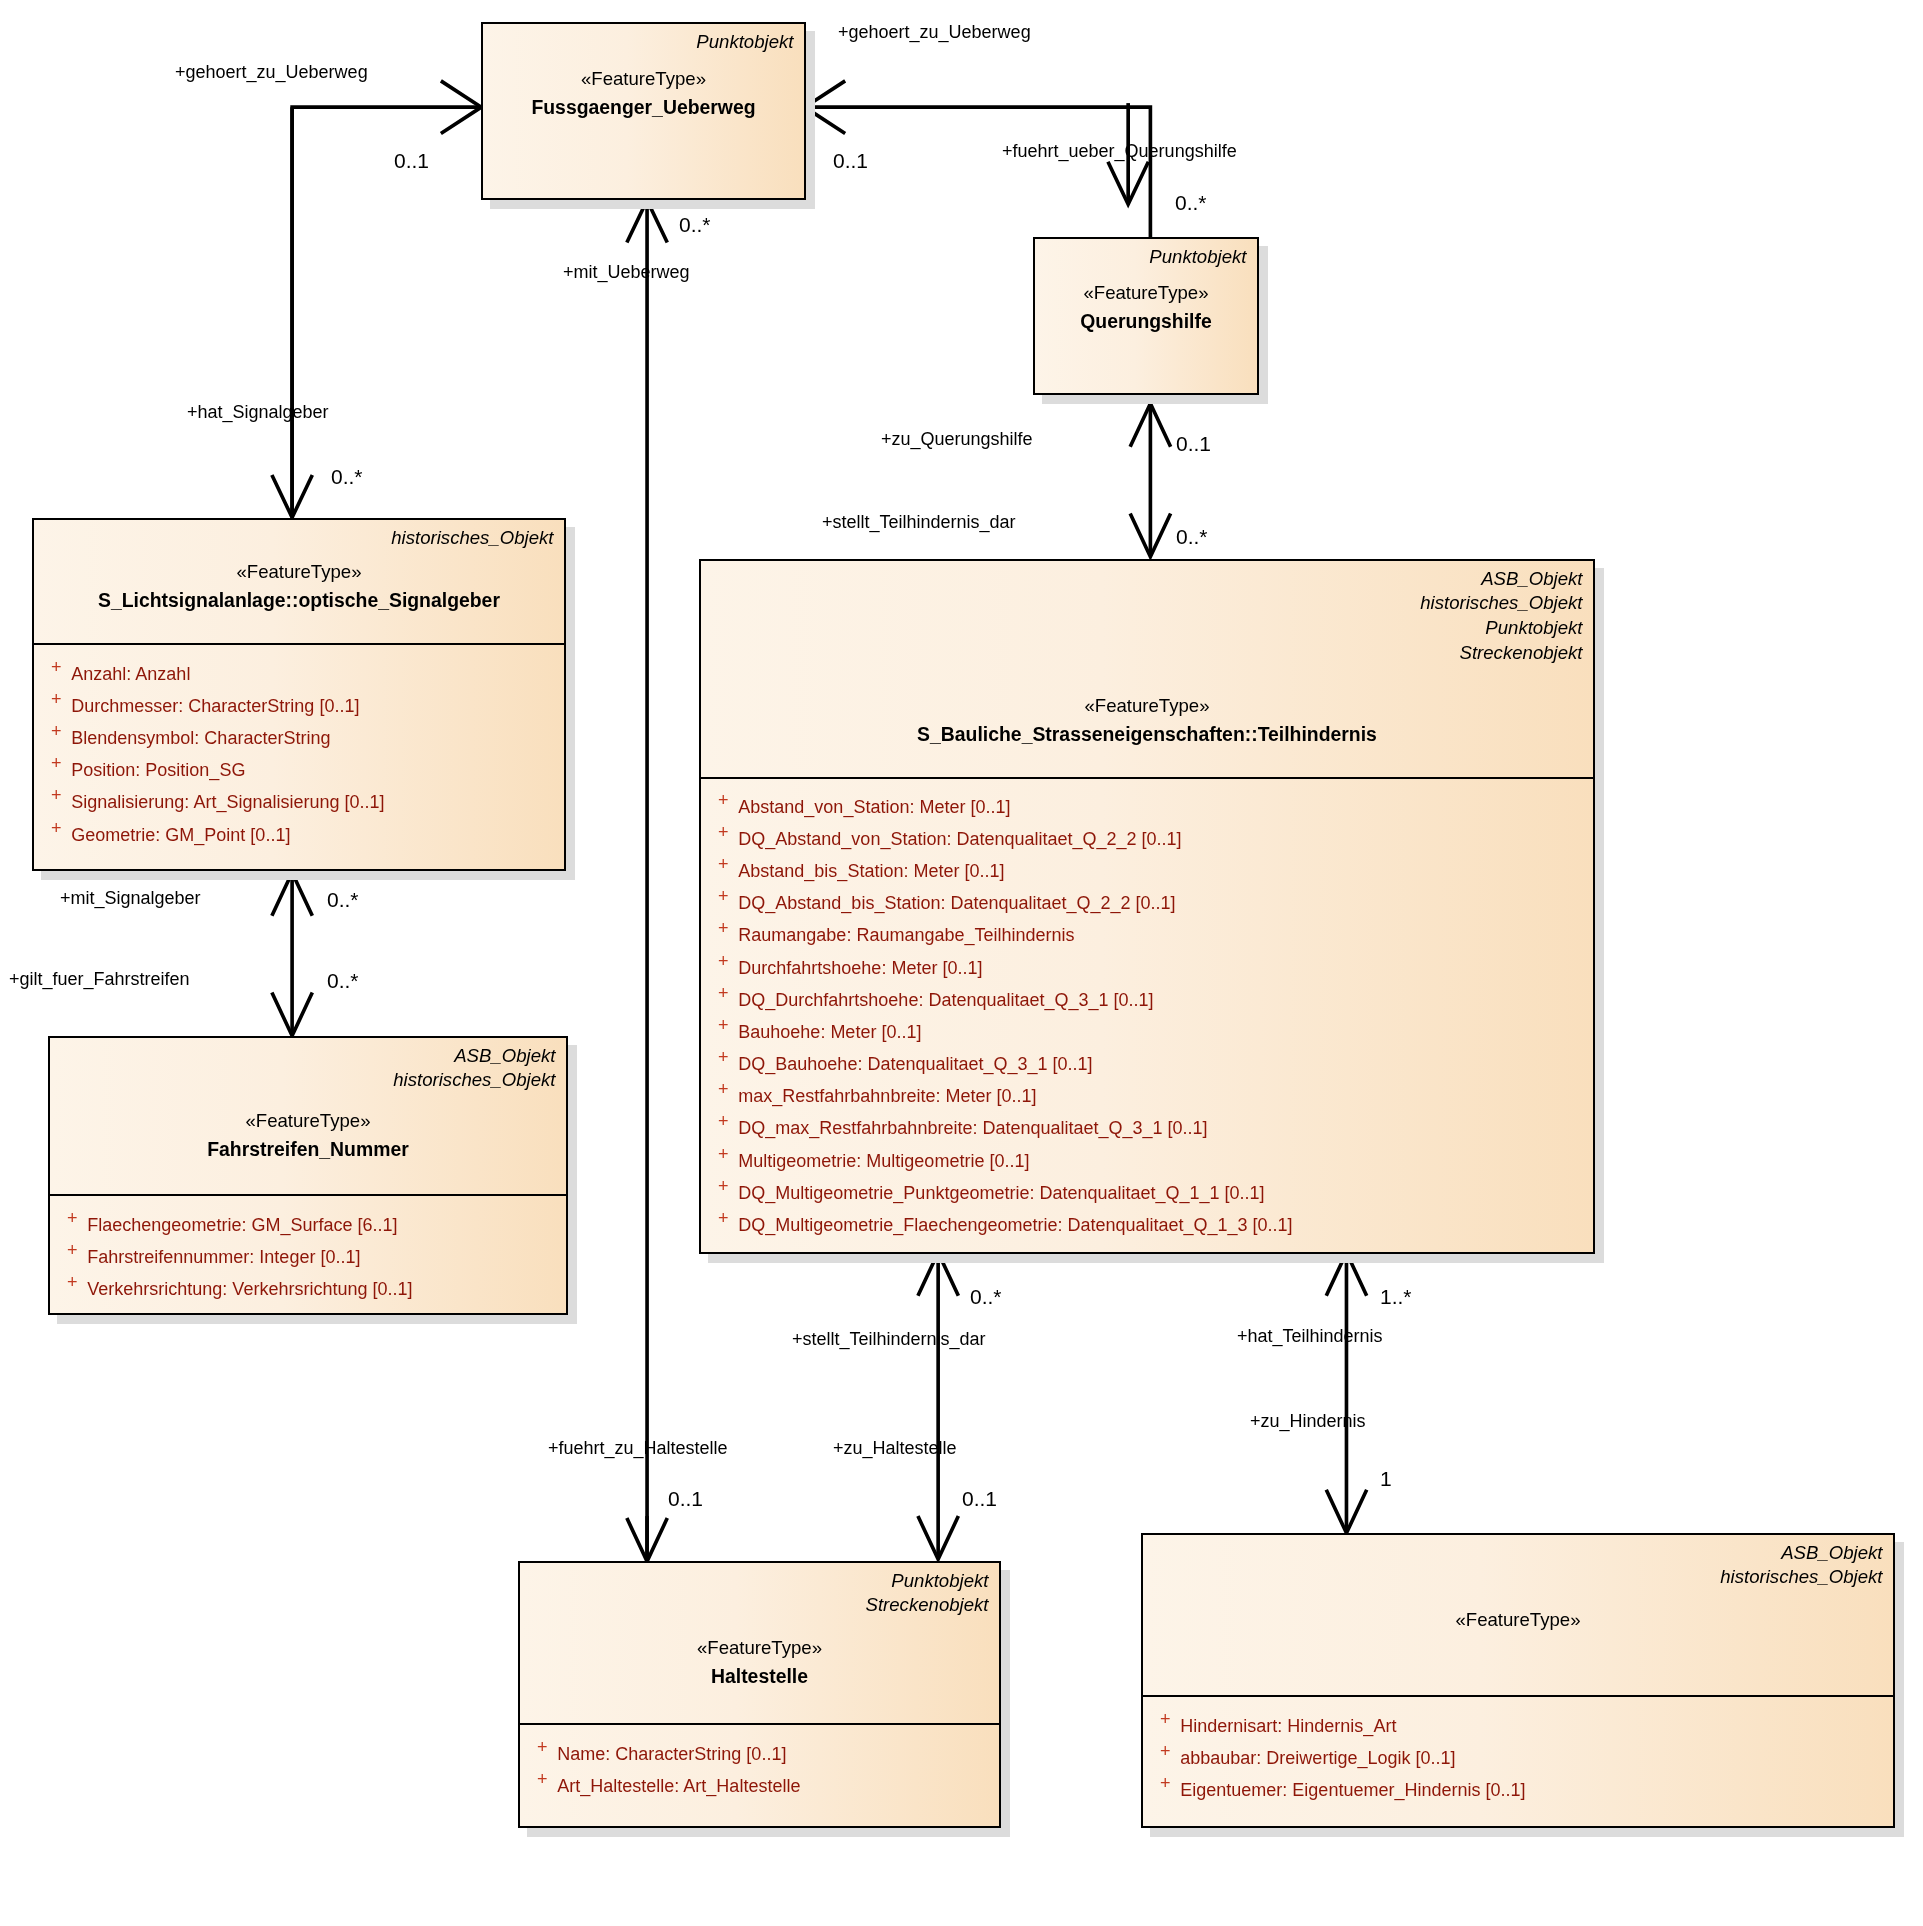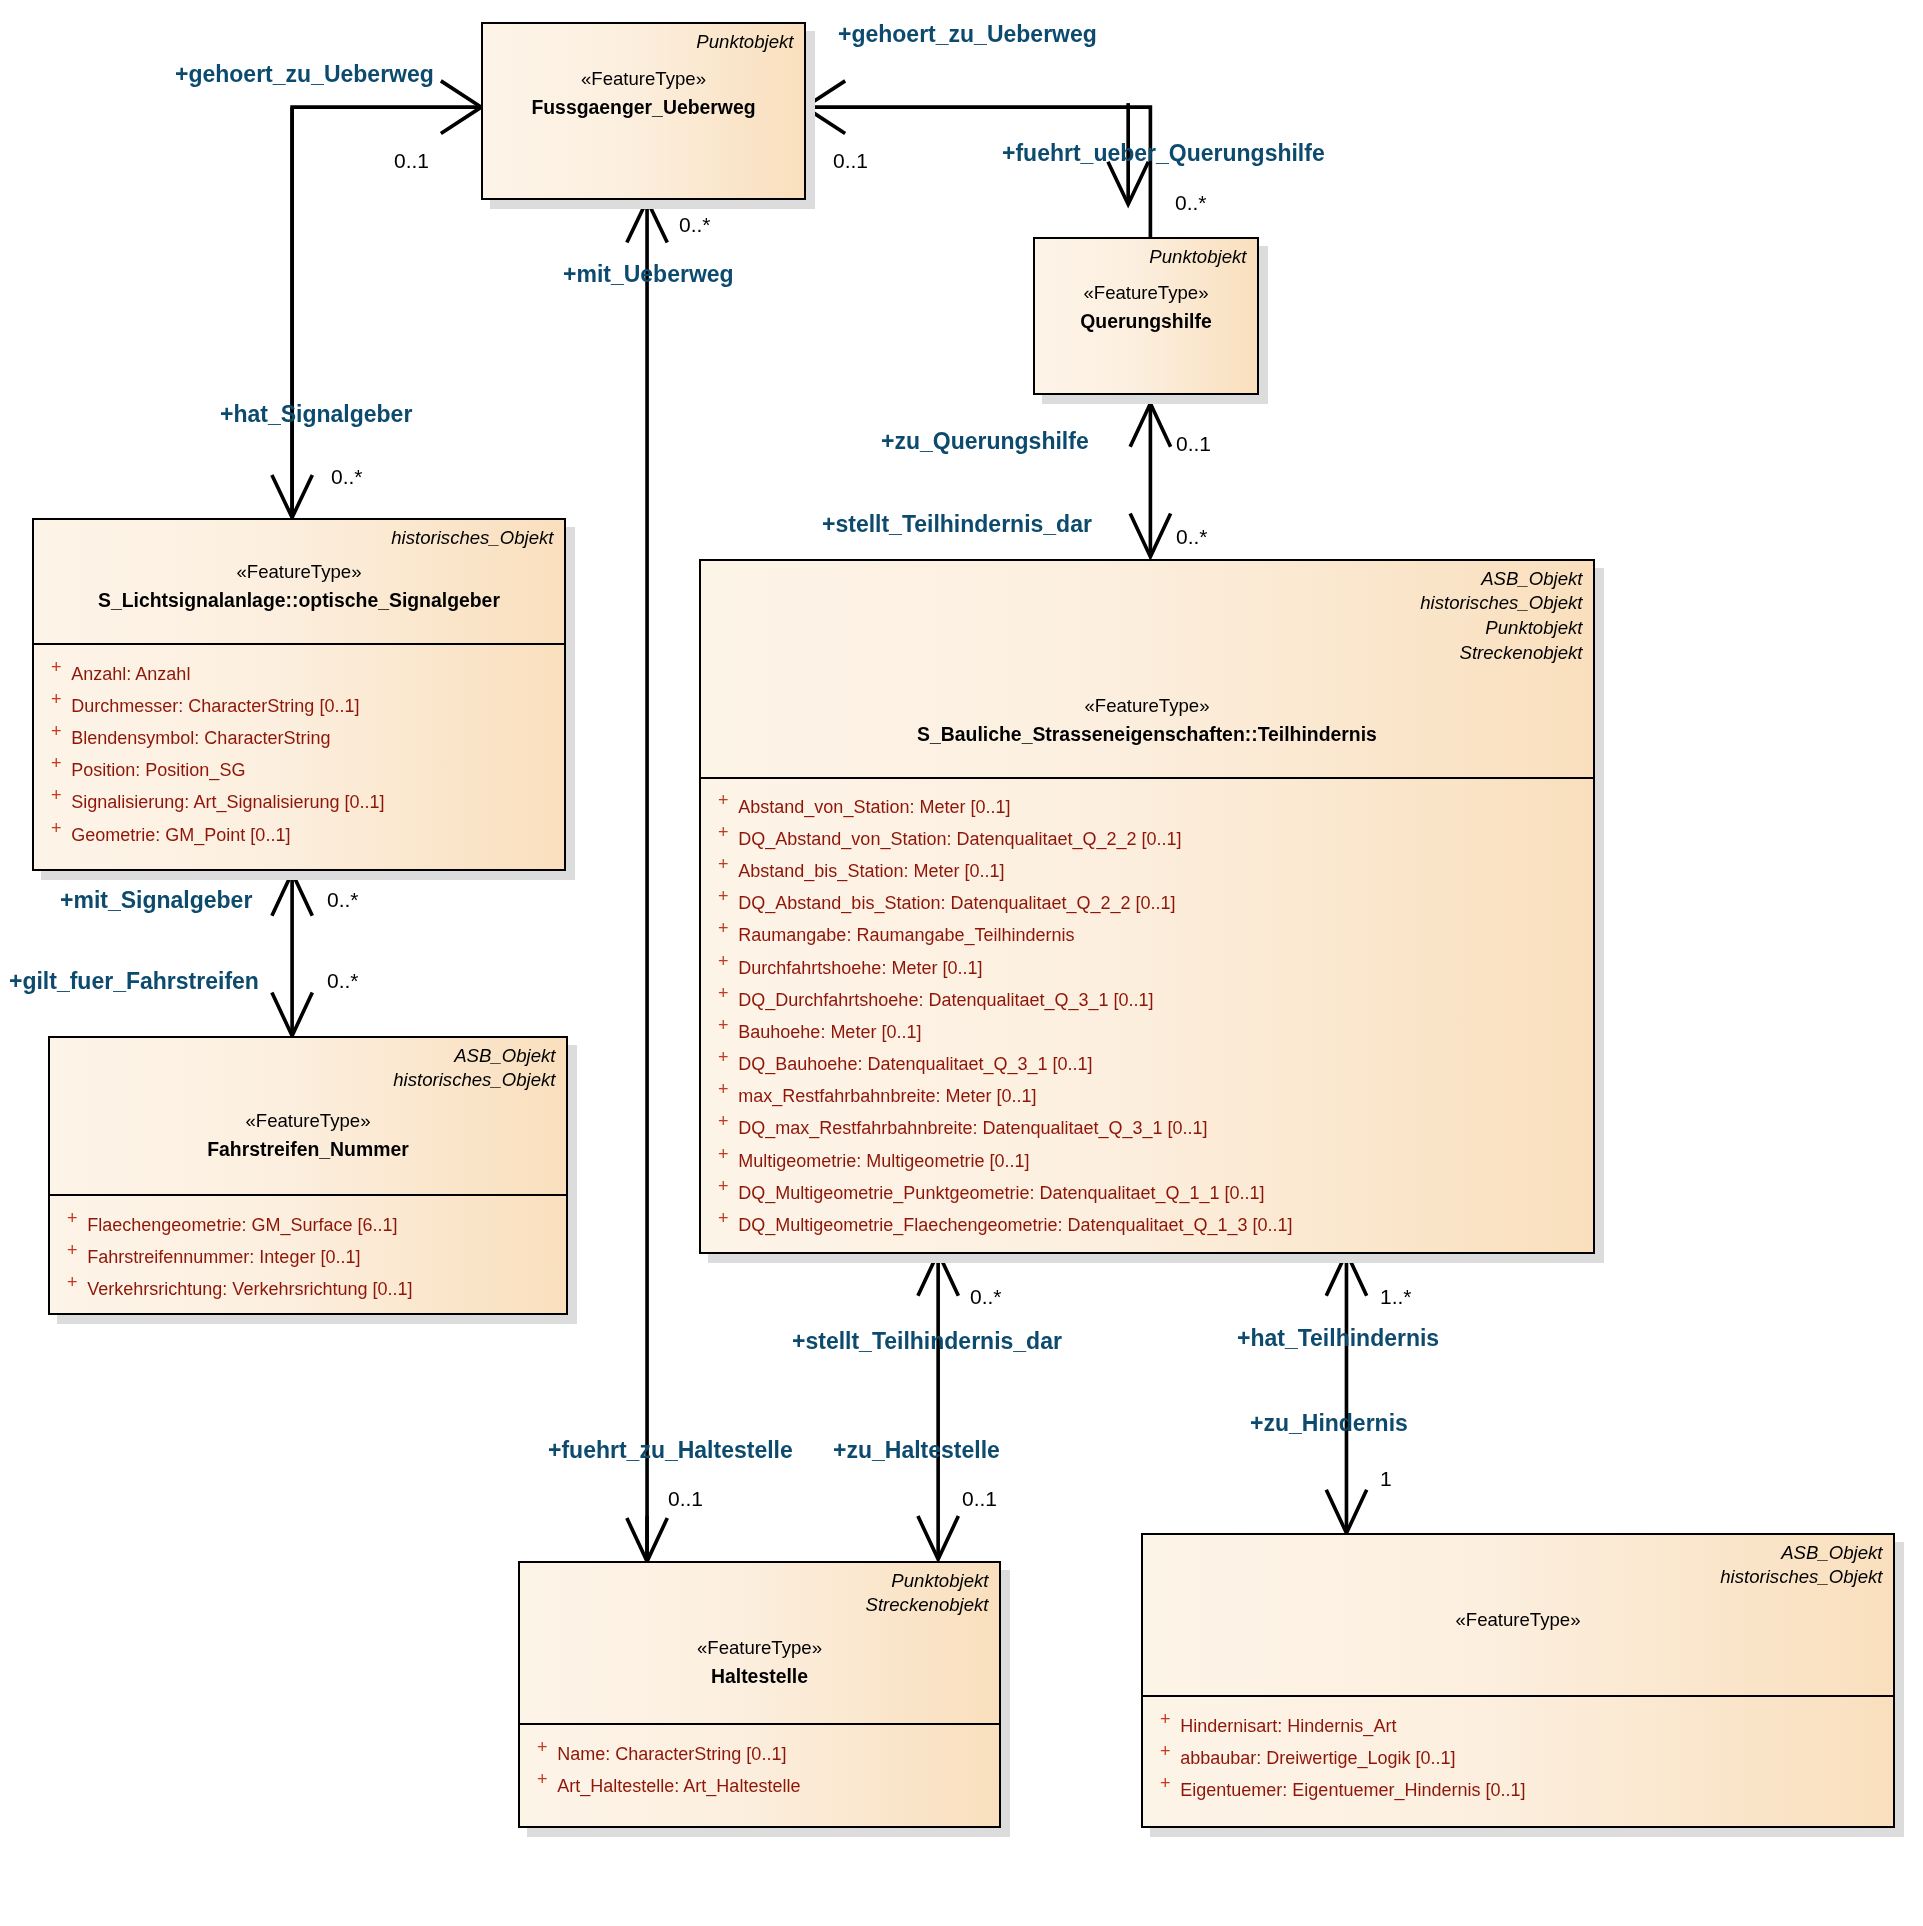--- a/index.html
+++ b/index.html
@@ -67,25 +67,24 @@
   }
   .attr-txt{
     color:#8E1608;
     font-size:18px;
     margin-top:7px;
   }
 
   
   .lbl{
     position:absolute;
-    font-size:23px;
-    color:#0c4a6e;
+    font-size:18px;
+    color:#000000;
     white-space:nowrap;
     line-height:1;
-    font-weight:bold;
   }
   .mult{
     position:absolute;
     font-size:21px;
     color:#000000;
     white-space:nowrap;
     line-height:1;
   }
   svg.wires{
     position:absolute;
@@ -356,21 +355,21 @@
 
   <div class="lbl" style="left:838px;top:23px;">+gehoert_zu_Ueberweg</div>
   <div class="mult" style="left:833px;top:150px;">0..1</div>
 
   <div class="lbl" style="left:1002px;top:142px;">+fuehrt_ueber_Querungshilfe</div>
   <div class="mult" style="left:1175px;top:192px;">0..*</div>
 
   <div class="lbl" style="left:563px;top:263px;">+mit_Ueberweg</div>
   <div class="mult" style="left:679px;top:214px;">0..*</div>
 
-  <div class="lbl" style="left:187px;top:403px;margin-left:33px;">+hat_Signalgeber</div>
+  <div class="lbl" style="left:187px;top:403px;">+hat_Signalgeber</div>
   <div class="mult" style="left:331px;top:466px;">0..*</div>
 
   <div class="lbl" style="left:60px;top:889px;">+mit_Signalgeber</div>
   <div class="mult" style="left:327px;top:889px;">0..*</div>
 
   <div class="lbl" style="left:9px;top:970px;">+gilt_fuer_Fahrstreifen</div>
   <div class="mult" style="left:327px;top:970px;">0..*</div>
 
   <div class="lbl" style="left:881px;top:430px;">+zu_Querungshilfe</div>
   <div class="mult" style="left:1176px;top:433px;">0..1</div>

